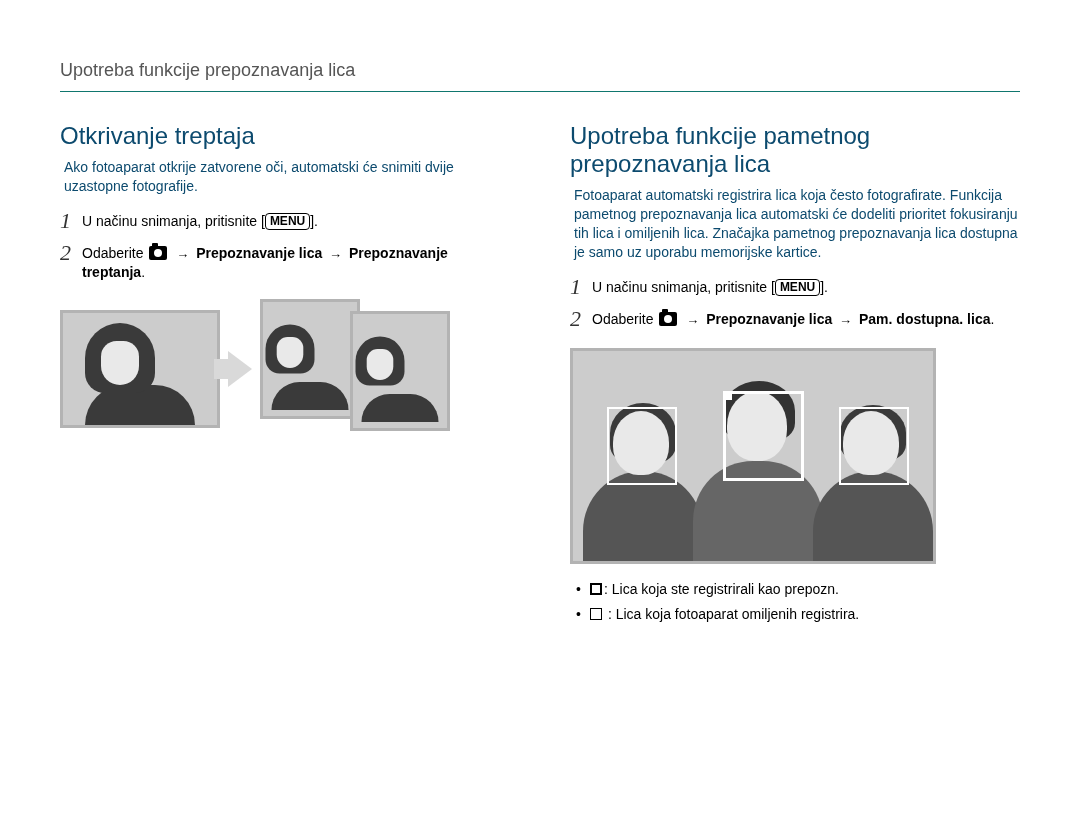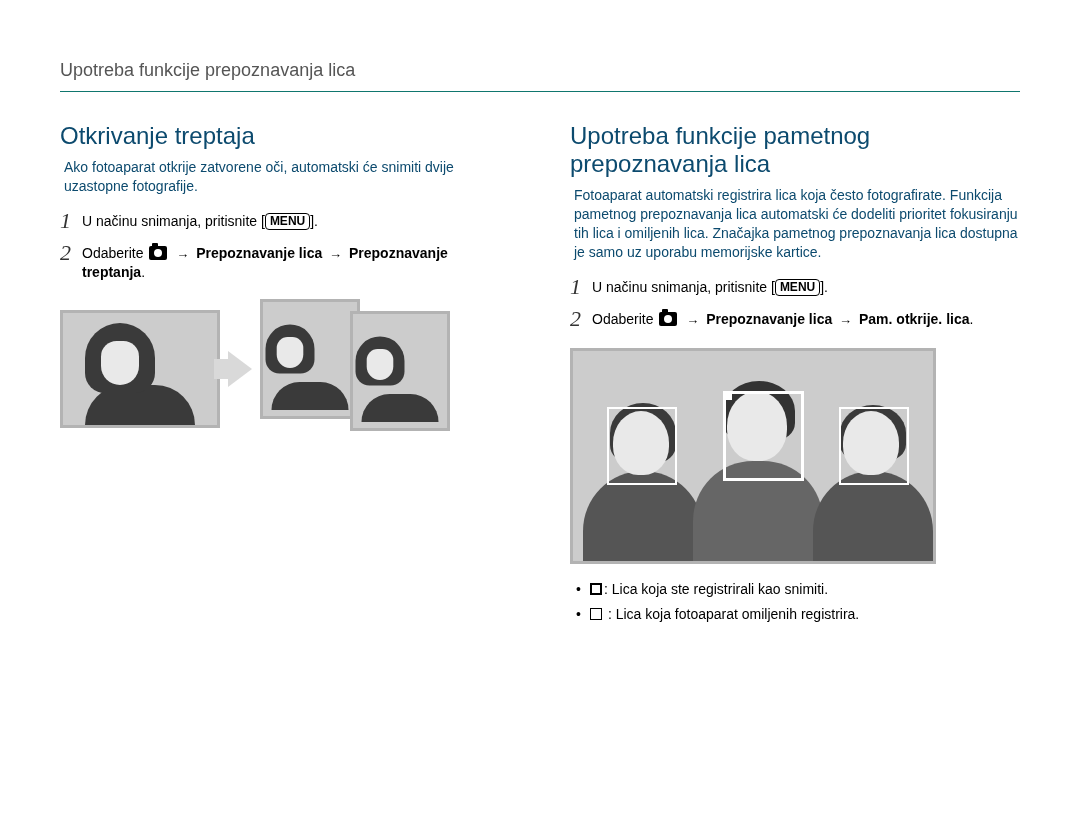--- a/index.html
+++ b/index.html
@@ -352,21 +352,21 @@
             <span>U načinu snimanja, pritisnite [</span><span class="menu-box">MENU</span><span>].</span>
           </span>
         </div>
         <div class="step">
           <span class="step-num">2</span>
           <span class="step-body">
             <span>Odaberite </span><span class="cam-icon-box"></span>
             <span class="arrow-sep">→</span>
             <strong>Prepoznavanje lica</strong>
             <span class="arrow-sep">→</span>
-            <strong>Pam. otkrije. lica</strong><span>.</span>
+            <strong>Pam. dostupna. lica</strong><span>.</span>
           </span>
         </div>
       </div>
 
       <div class="smart-illus">
         <div class="person p-a">
           <div class="body"></div>
           <div class="headwrap">
               <div class="hair2"></div>
               <div class="head"></div>
@@ -388,21 +388,21 @@
         </div>
         <div class="face-box fb-a"></div>
         <div class="face-box fb-b"></div>
         <div class="face-box fb-c"></div>
       </div>
 
       <ul class="bullets">
         <li>
           <span class="dot">•</span>
           <span>
-            <span class="sq-icon double"></span><span>: </span><span>Lica koja ste registrirali kao snimiti.</span><br>
+            <span class="sq-icon double"></span><span>: </span><span>Lica koja ste registrirali kao prepozn.</span><br>
           </span>
         </li>
         <li>
           <span class="dot">•</span>
           <span>
             <span class="sq-icon"></span><span> : </span><span>Lica koja fotoaparat omiljenih registrira.</span>
           </span>
         </li>
       </ul>
     </div>

